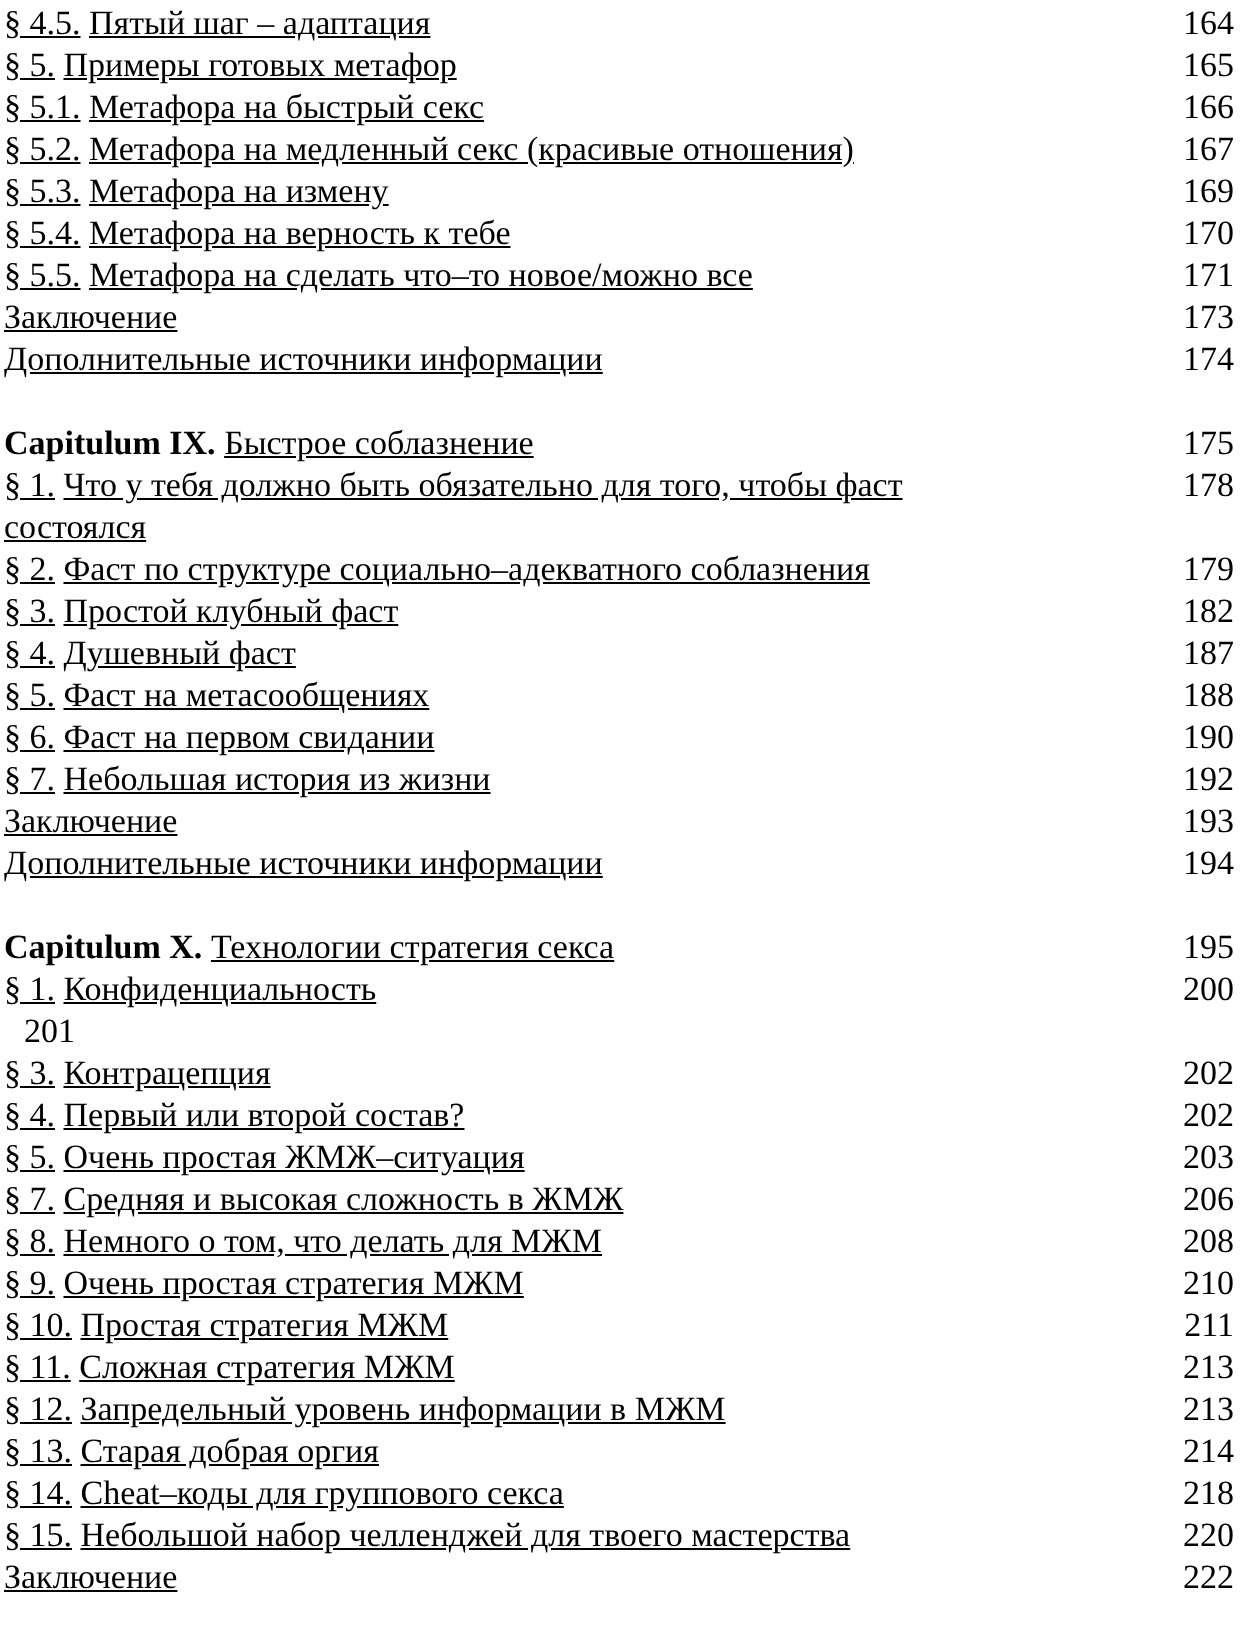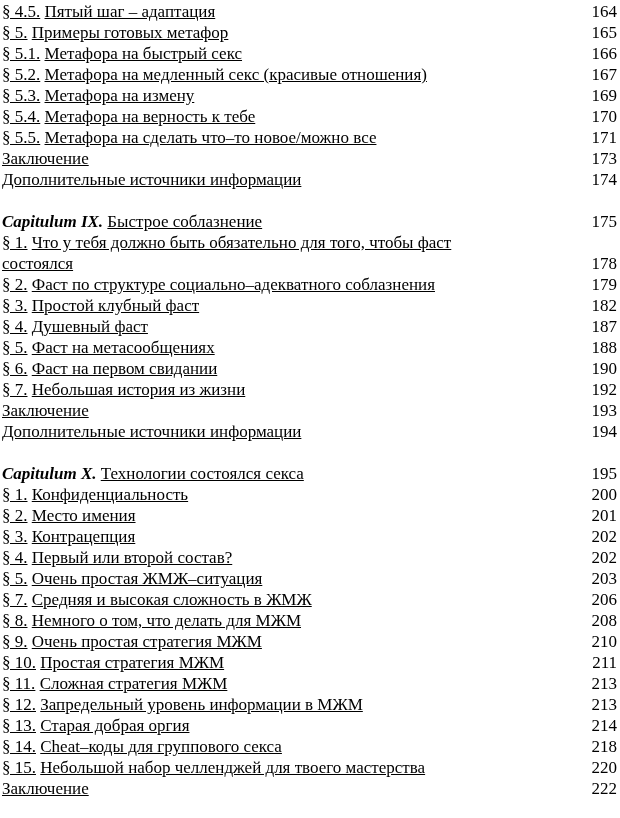--- a/index.html
+++ b/index.html
@@ -12,31 +12,30 @@
     font-size: 17px;
     line-height: 21px;
     color: #000000;
   }
   .toc {
     padding: 1px 3px 0 2px;
   }
   .toc-row {
     display: flex;
     justify-content: space-between;
-    align-items: flex-end;
   }
   .toc-row.gap { margin-top: 21px; }
   .entry {
     color: #000000;
     text-decoration: none;
     max-width: 520px;
     cursor: pointer;
   }
   .prefix { padding-right: 0.25em; }
-  .prefix.b { font-weight: bold; font-style: italic; }
+  .prefix.b { font-weight: bold; }
   .u { text-decoration: underline; }
   .page {
     white-space: nowrap;
     padding-left: 10px;
   }
 </style>
 </head>
 <body>
 
 <div class="toc">
@@ -130,31 +129,30 @@
     <a class="entry"><span class="title u">Заключение</span></a>
     <span class="page">193</span>
   </div>
 
   <div class="toc-row">
     <a class="entry"><span class="title u">Дополнительные источники информации</span></a>
     <span class="page">194</span>
   </div>
 
   <div class="toc-row gap">
-    <a class="entry"><span class="prefix b">Capitulum X.</span><span class="title u">Технологии состоялся секса</span></a>
+    <a class="entry"><span class="prefix b">Capitulum X.</span><span class="title u">Технологии стратегия секса</span></a>
     <span class="page">195</span>
   </div>
 
   <div class="toc-row">
     <a class="entry"><span class="prefix u">§ 1.</span><span class="title u">Конфиденциальность</span></a>
     <span class="page">200</span>
   </div>
 
   <div class="toc-row">
-    <a class="entry"><span class="prefix u">§ 2.</span><span class="title u">Место имения</span></a>
     <span class="page">201</span>
   </div>
 
   <div class="toc-row">
     <a class="entry"><span class="prefix u">§ 3.</span><span class="title u">Контрацепция</span></a>
     <span class="page">202</span>
   </div>
 
   <div class="toc-row">
     <a class="entry"><span class="prefix u">§ 4.</span><span class="title u">Первый или второй состав?</span></a>

